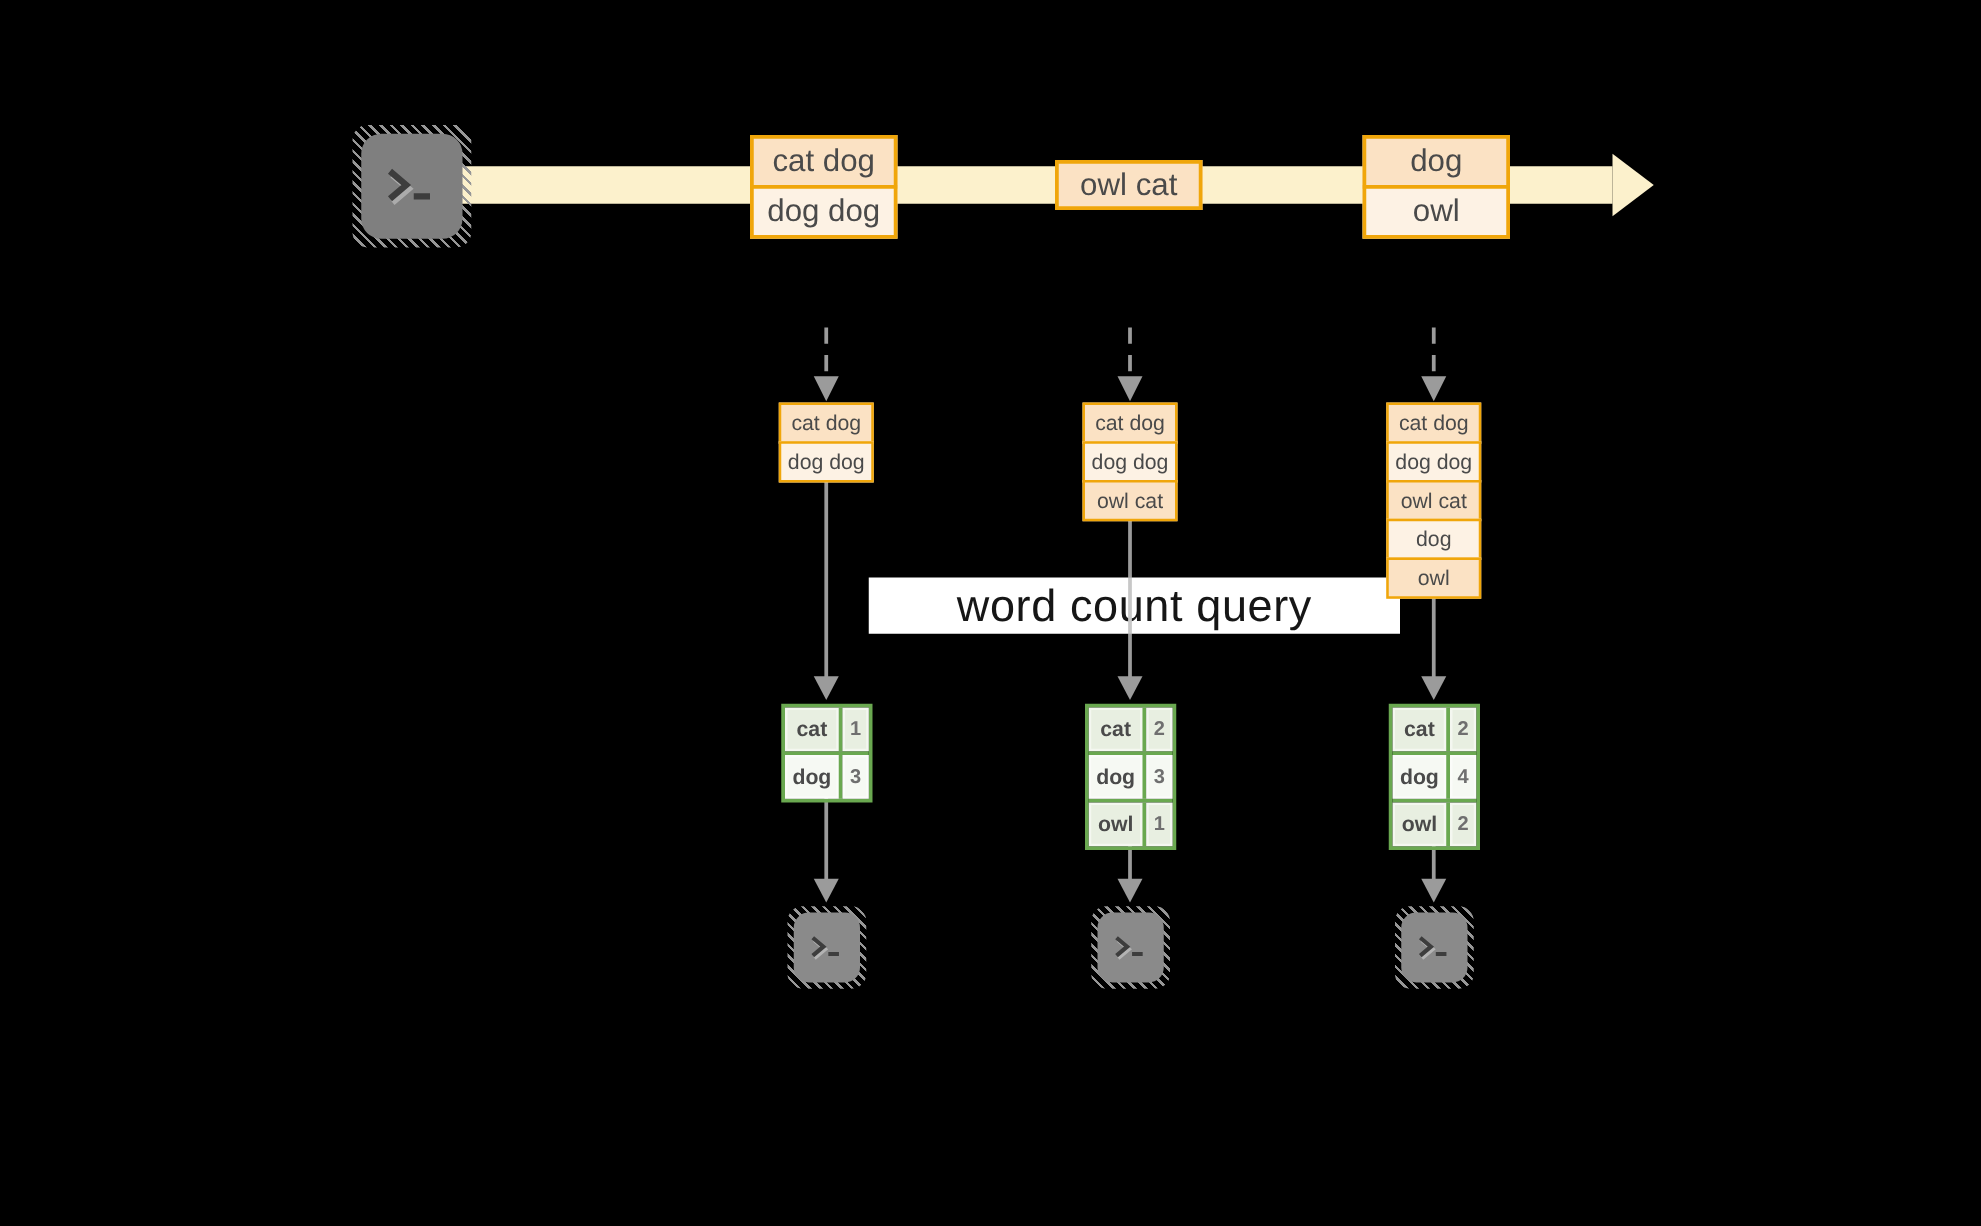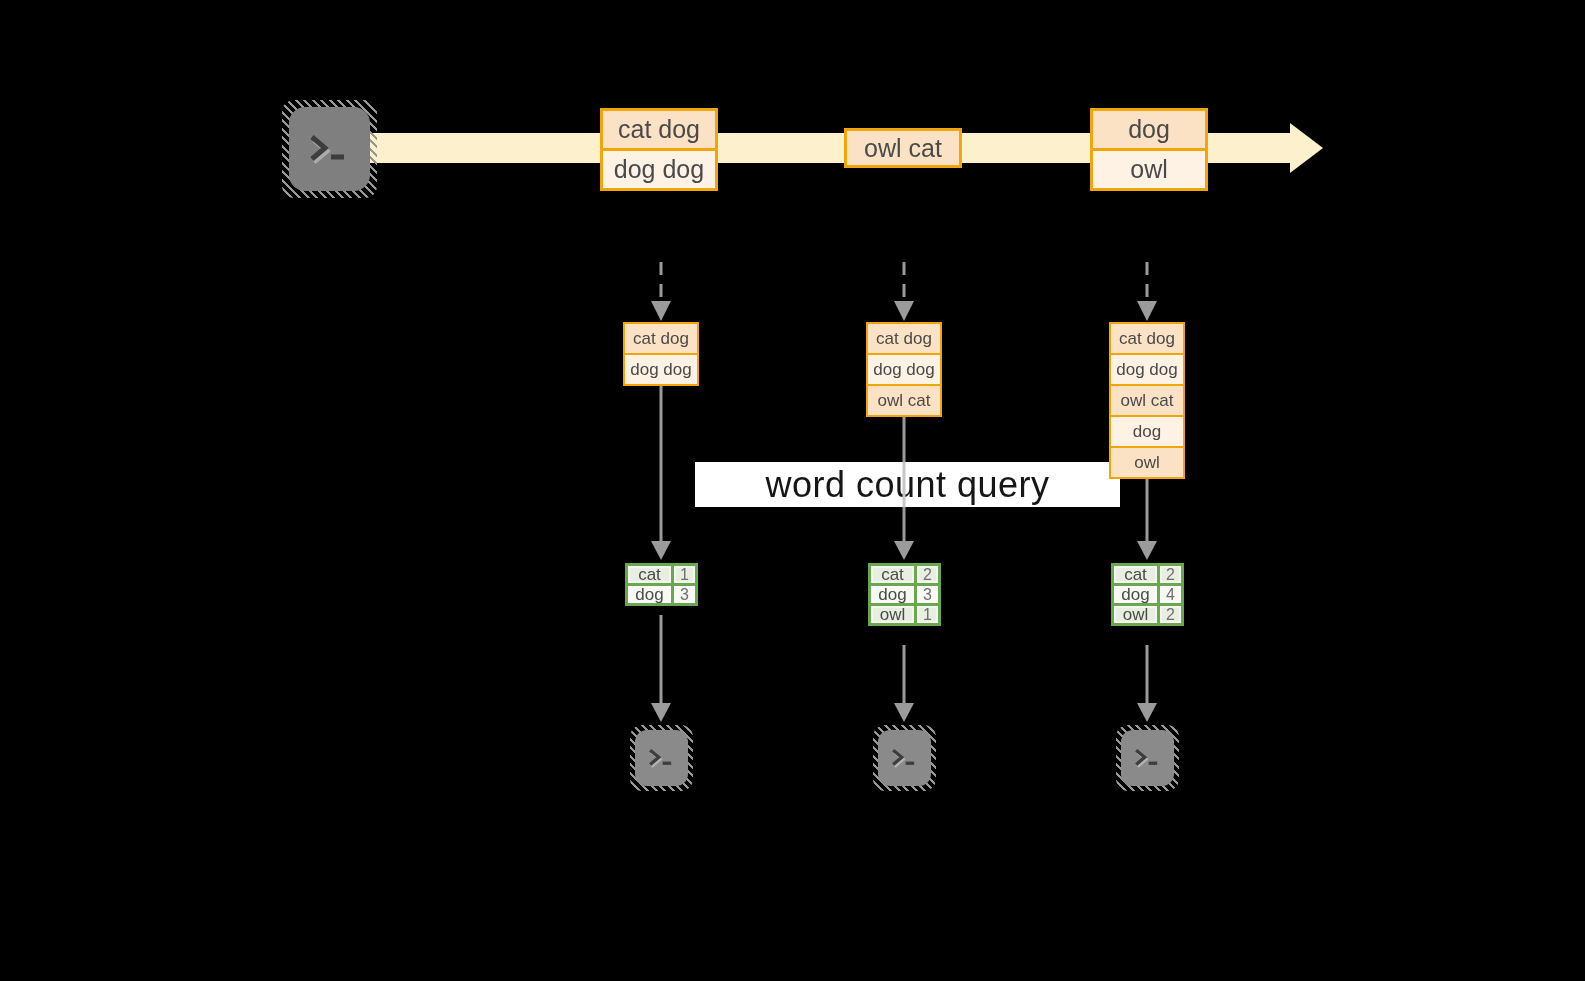--- a/index.html
+++ b/index.html
@@ -25,21 +25,21 @@
   .mstack{position:absolute;width:76px;top:322px;}
   .mrow{box-sizing:border-box;height:33px;border:2px solid var(--box-border,#f0a60a);
         display:flex;align-items:center;justify-content:center;
         font-size:17px;color:var(--label-text,#4a4a4a);}
   .mrow + .mrow{margin-top:-2px;}
   .mstack .mrow:nth-child(odd){background:var(--box-fill-dark,#fbe2c4);}
   .mstack .mrow:nth-child(even){background:var(--box-fill-light,#fdf2e4);}
   
   .ctable{position:absolute;top:563px;width:73px;box-sizing:border-box;
           border:3px solid var(--table-border,#6aa850);}
-  .crow{display:flex;height:17px;}
+  .crow{display:flex;height:35px;font-weight:bold;}
   .crow + .crow{border-top:3px solid var(--table-border,#6aa850);}
   .cword{box-sizing:border-box;width:46px;border-right:3px solid var(--table-border,#6aa850);
          display:flex;align-items:center;justify-content:center;
          font-size:17px;color:var(--label-text,#4f4f4f);}
   .cnum{flex:1;display:flex;align-items:center;justify-content:center;
         font-size:16px;color:var(--count-text,#6f6f6f);}
   .crow:nth-child(odd) .cword,.crow:nth-child(odd) .cnum{background:var(--table-fill-dark,#e8efe1);
         box-shadow:inset 0 0 0 2px rgba(255,255,255,.5);}
   .crow:nth-child(even) .cword,.crow:nth-child(even) .cnum{background:var(--table-fill-light,#f6f9f3);
         box-shadow:inset 0 0 0 2px rgba(255,255,255,.5);}

